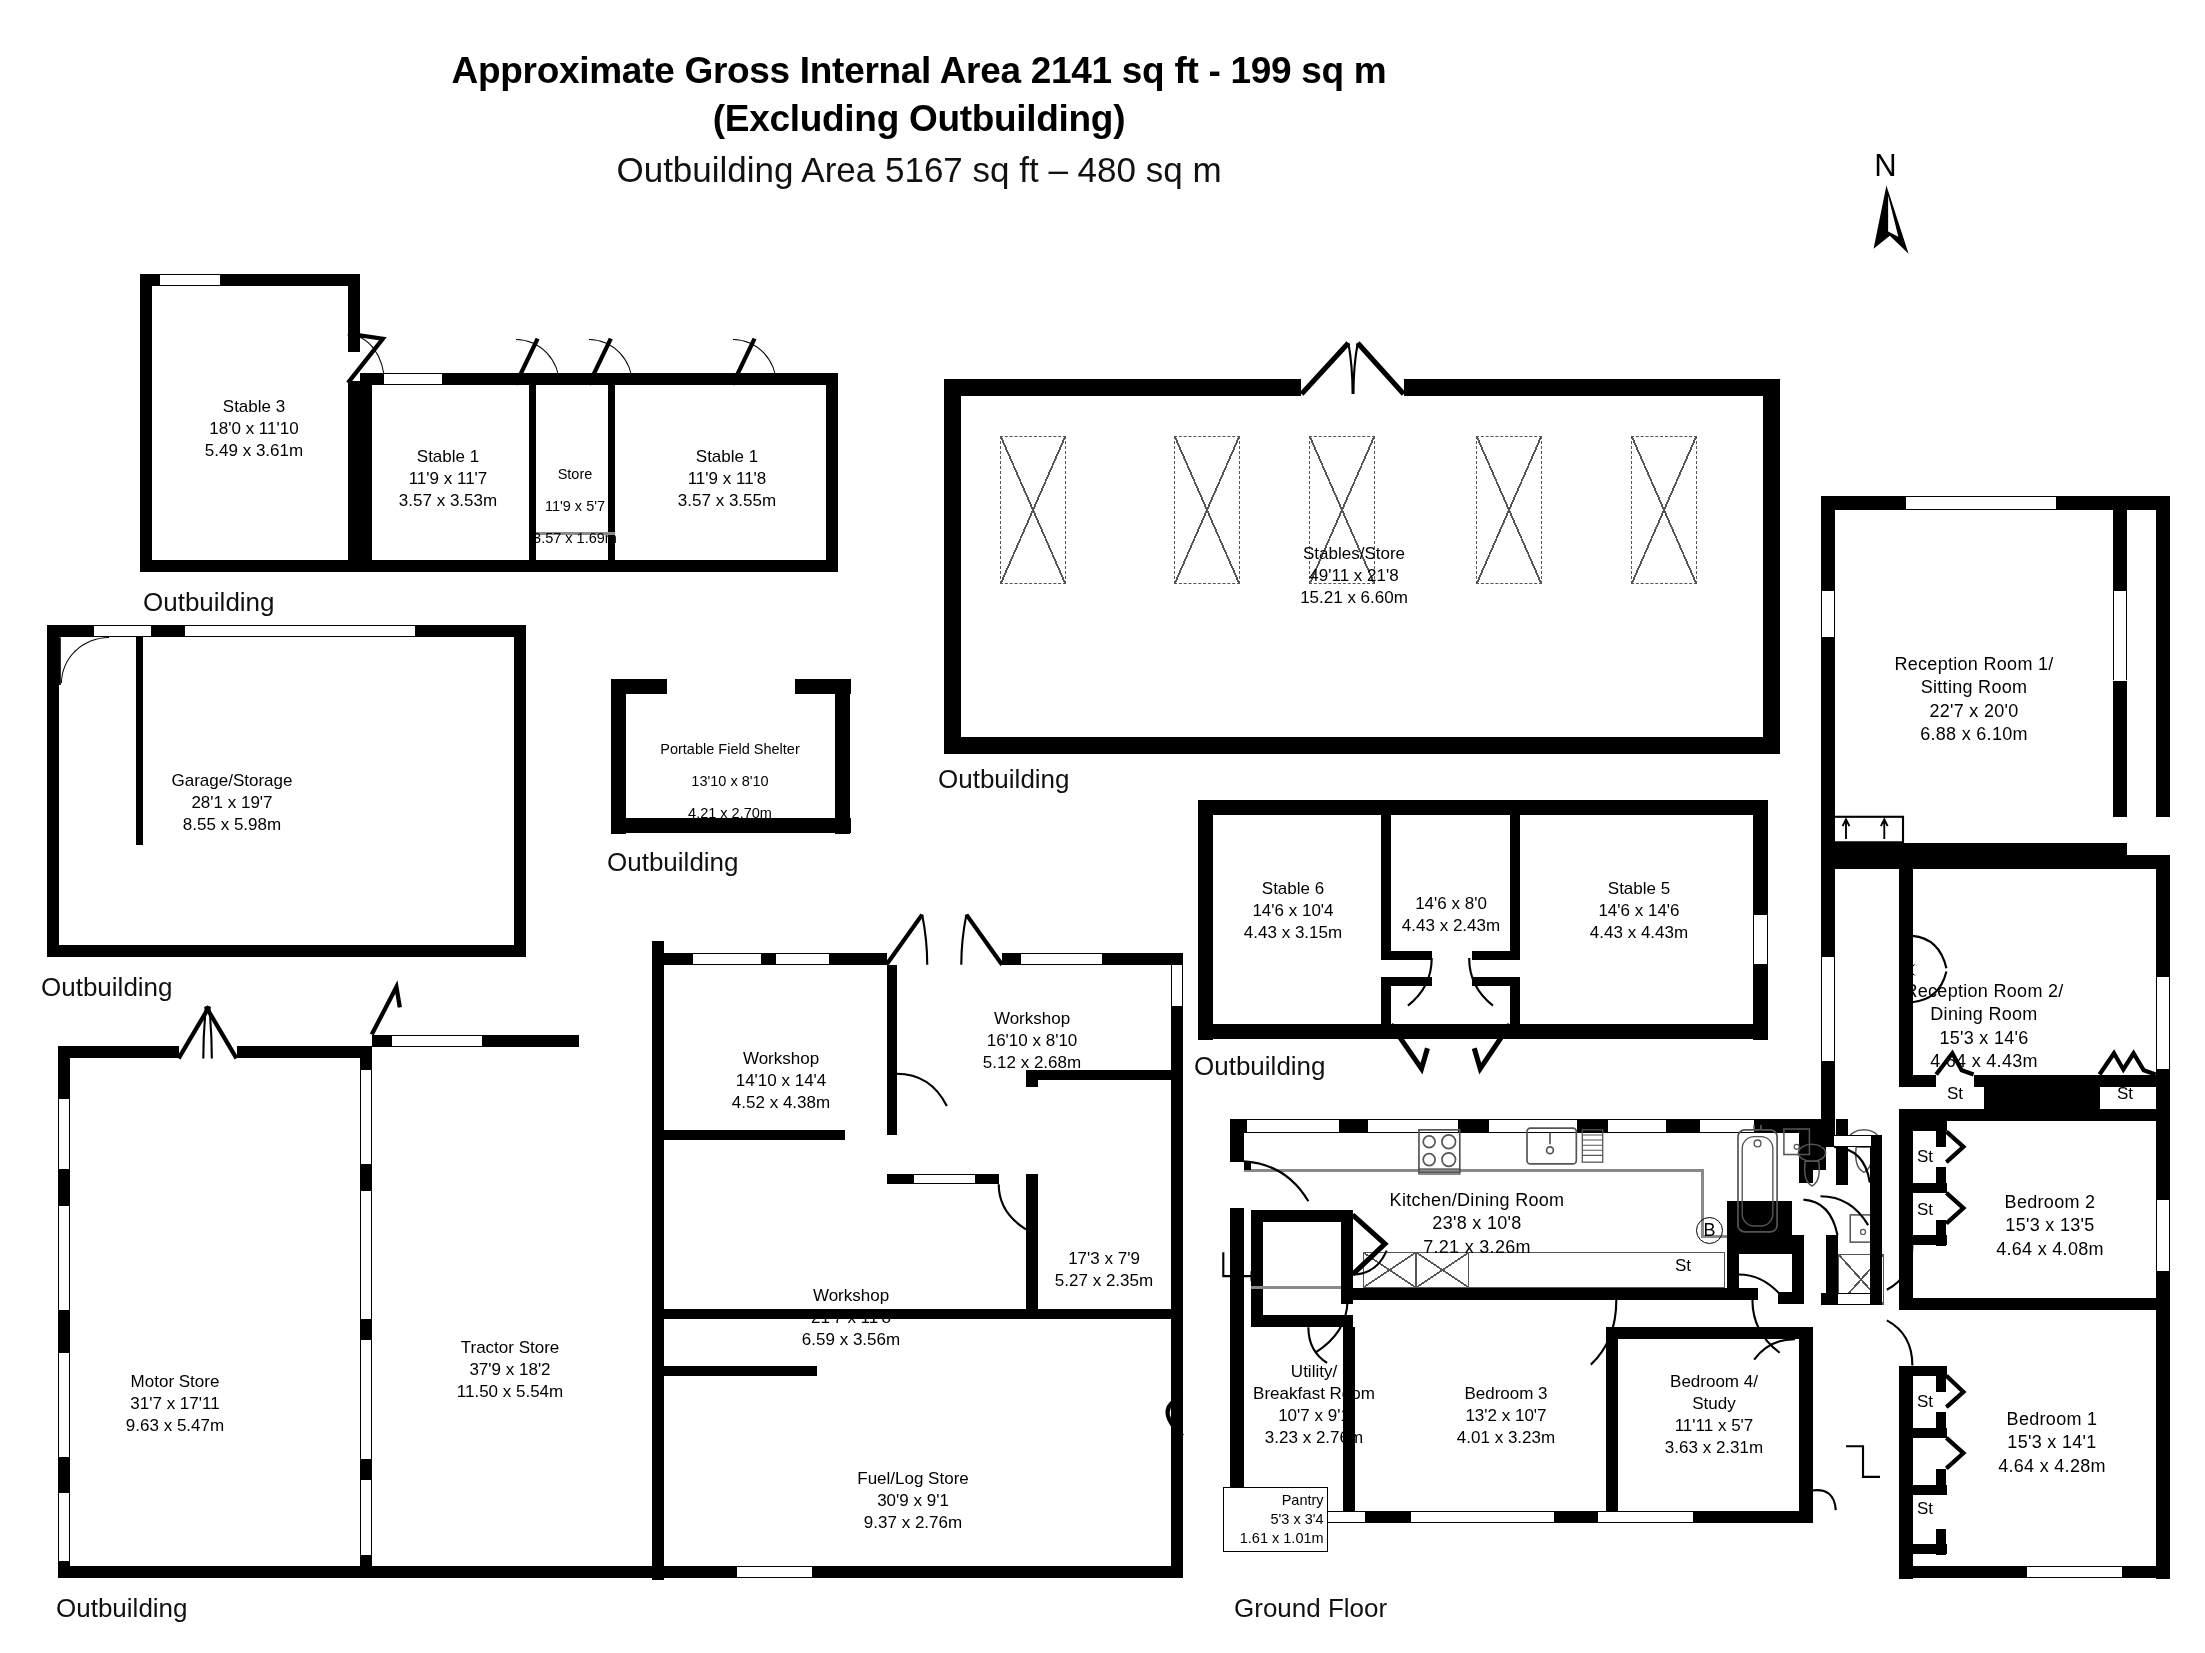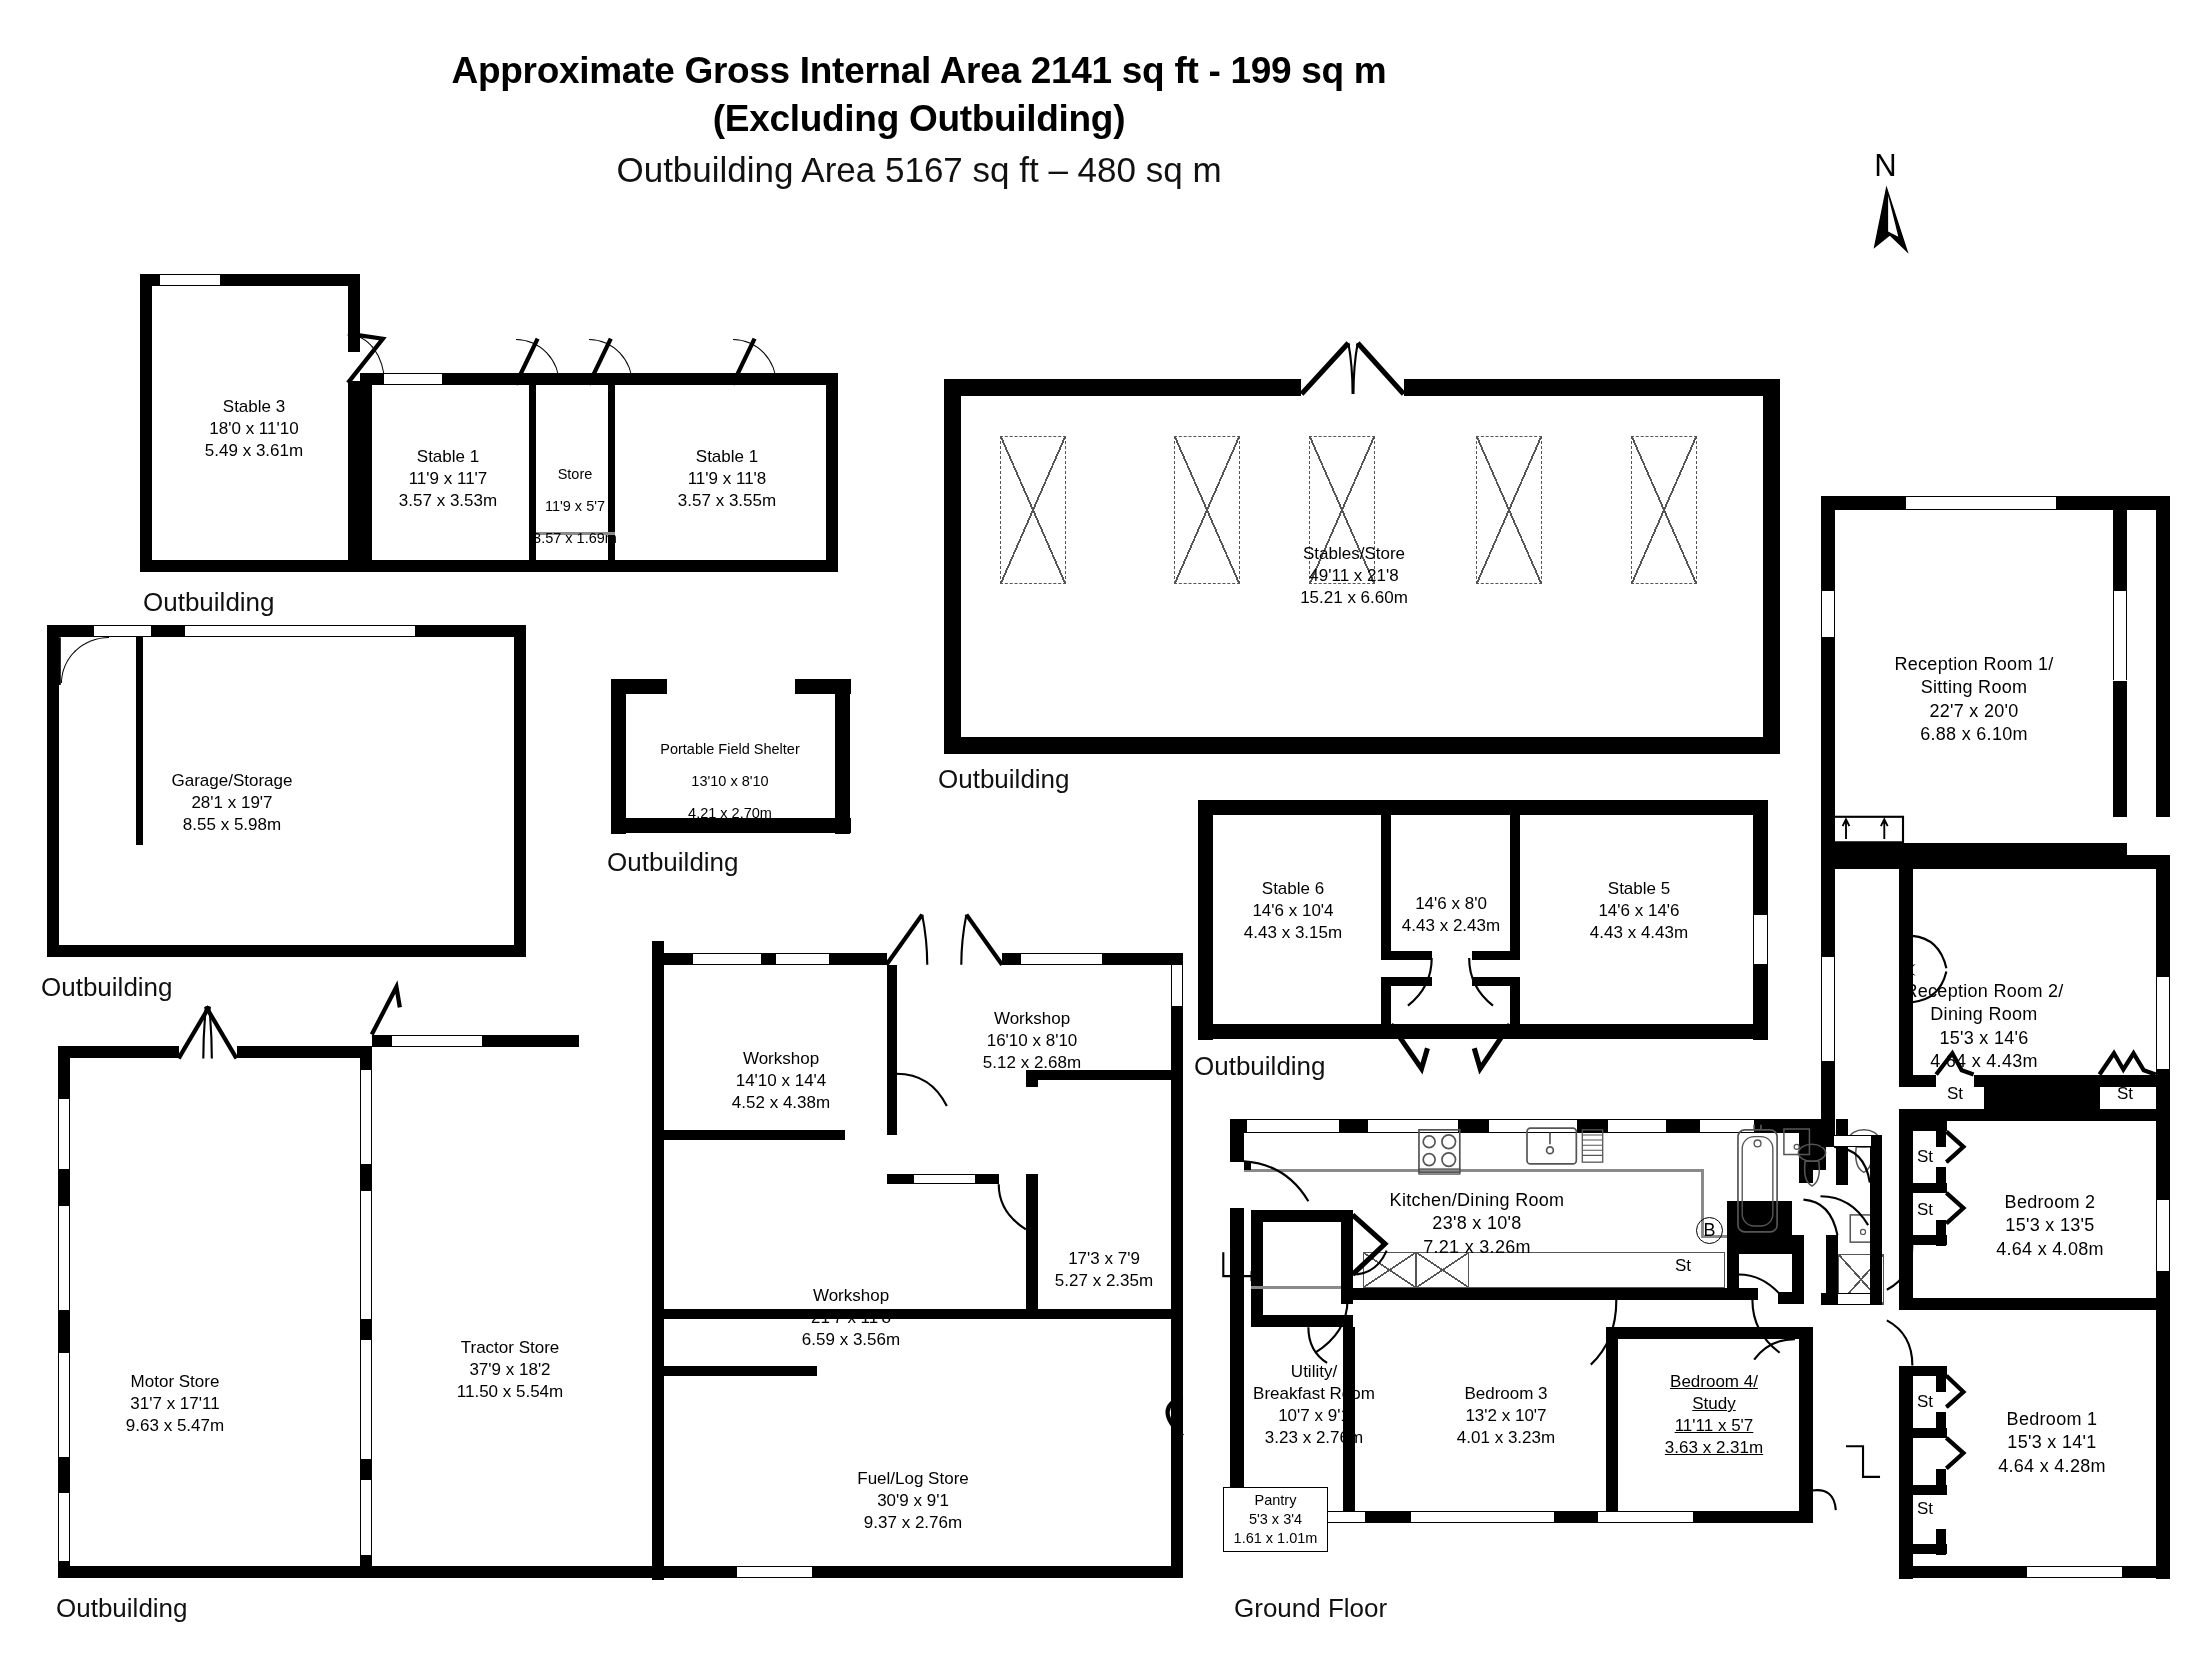--- a/index.html
+++ b/index.html
@@ -120,21 +120,21 @@
   .b-circ {
     position: absolute; width: 27px; height: 27px;
     border: 1.7px solid #000; border-radius: 50%;
     font-size: 18px; line-height: 25px; text-align: center; color:#000;
   }
   
   .pantry-box {
     position: absolute;
     border: 1.7px solid #000;
     background: #fff;
-    text-align: center;
+    text-align: right;
     font-size: 14.5px;
     line-height: 1.32;
     padding: 2.6px 3.4px 3.4px;
     color: #000;
   }
   .svgl { position: absolute; left:0; top:0; width:2205px; height:1654px; pointer-events:none; }
 </style>
 </head>
 <body>
 
@@ -673,21 +673,21 @@
       <div class="nm">Utility/</div>
       <div class="nm">Breakfast Room</div>
       <div class="dim">10'7 x 9'1</div>
       <div class="dim">3.23 x 2.76m</div>
     </div>
     <div class="lbl" style="left:1506px; top:1383px;">
       <div class="nm">Bedroom 3</div>
       <div class="dim">13'2 x 10'7</div>
       <div class="dim">4.01 x 3.23m</div>
     </div>
-    <div class="lbl" style="left:1714px; top:1371px;text-decoration:underline;">
+    <div class="lbl" style="left:1714px; top:1371px;">
       <div class="nm">Bedroom 4/</div>
       <div class="nm">Study</div>
       <div class="dim">11'11 x 5'7</div>
       <div class="dim">3.63 x 2.31m</div>
     </div>
 
     <div class="pantry-box" style="left:1223px; top:1487px; width:105px;">
       <div>Pantry</div>
       <div>5'3 x 3'4</div>
       <div>1.61 x 1.01m</div>

